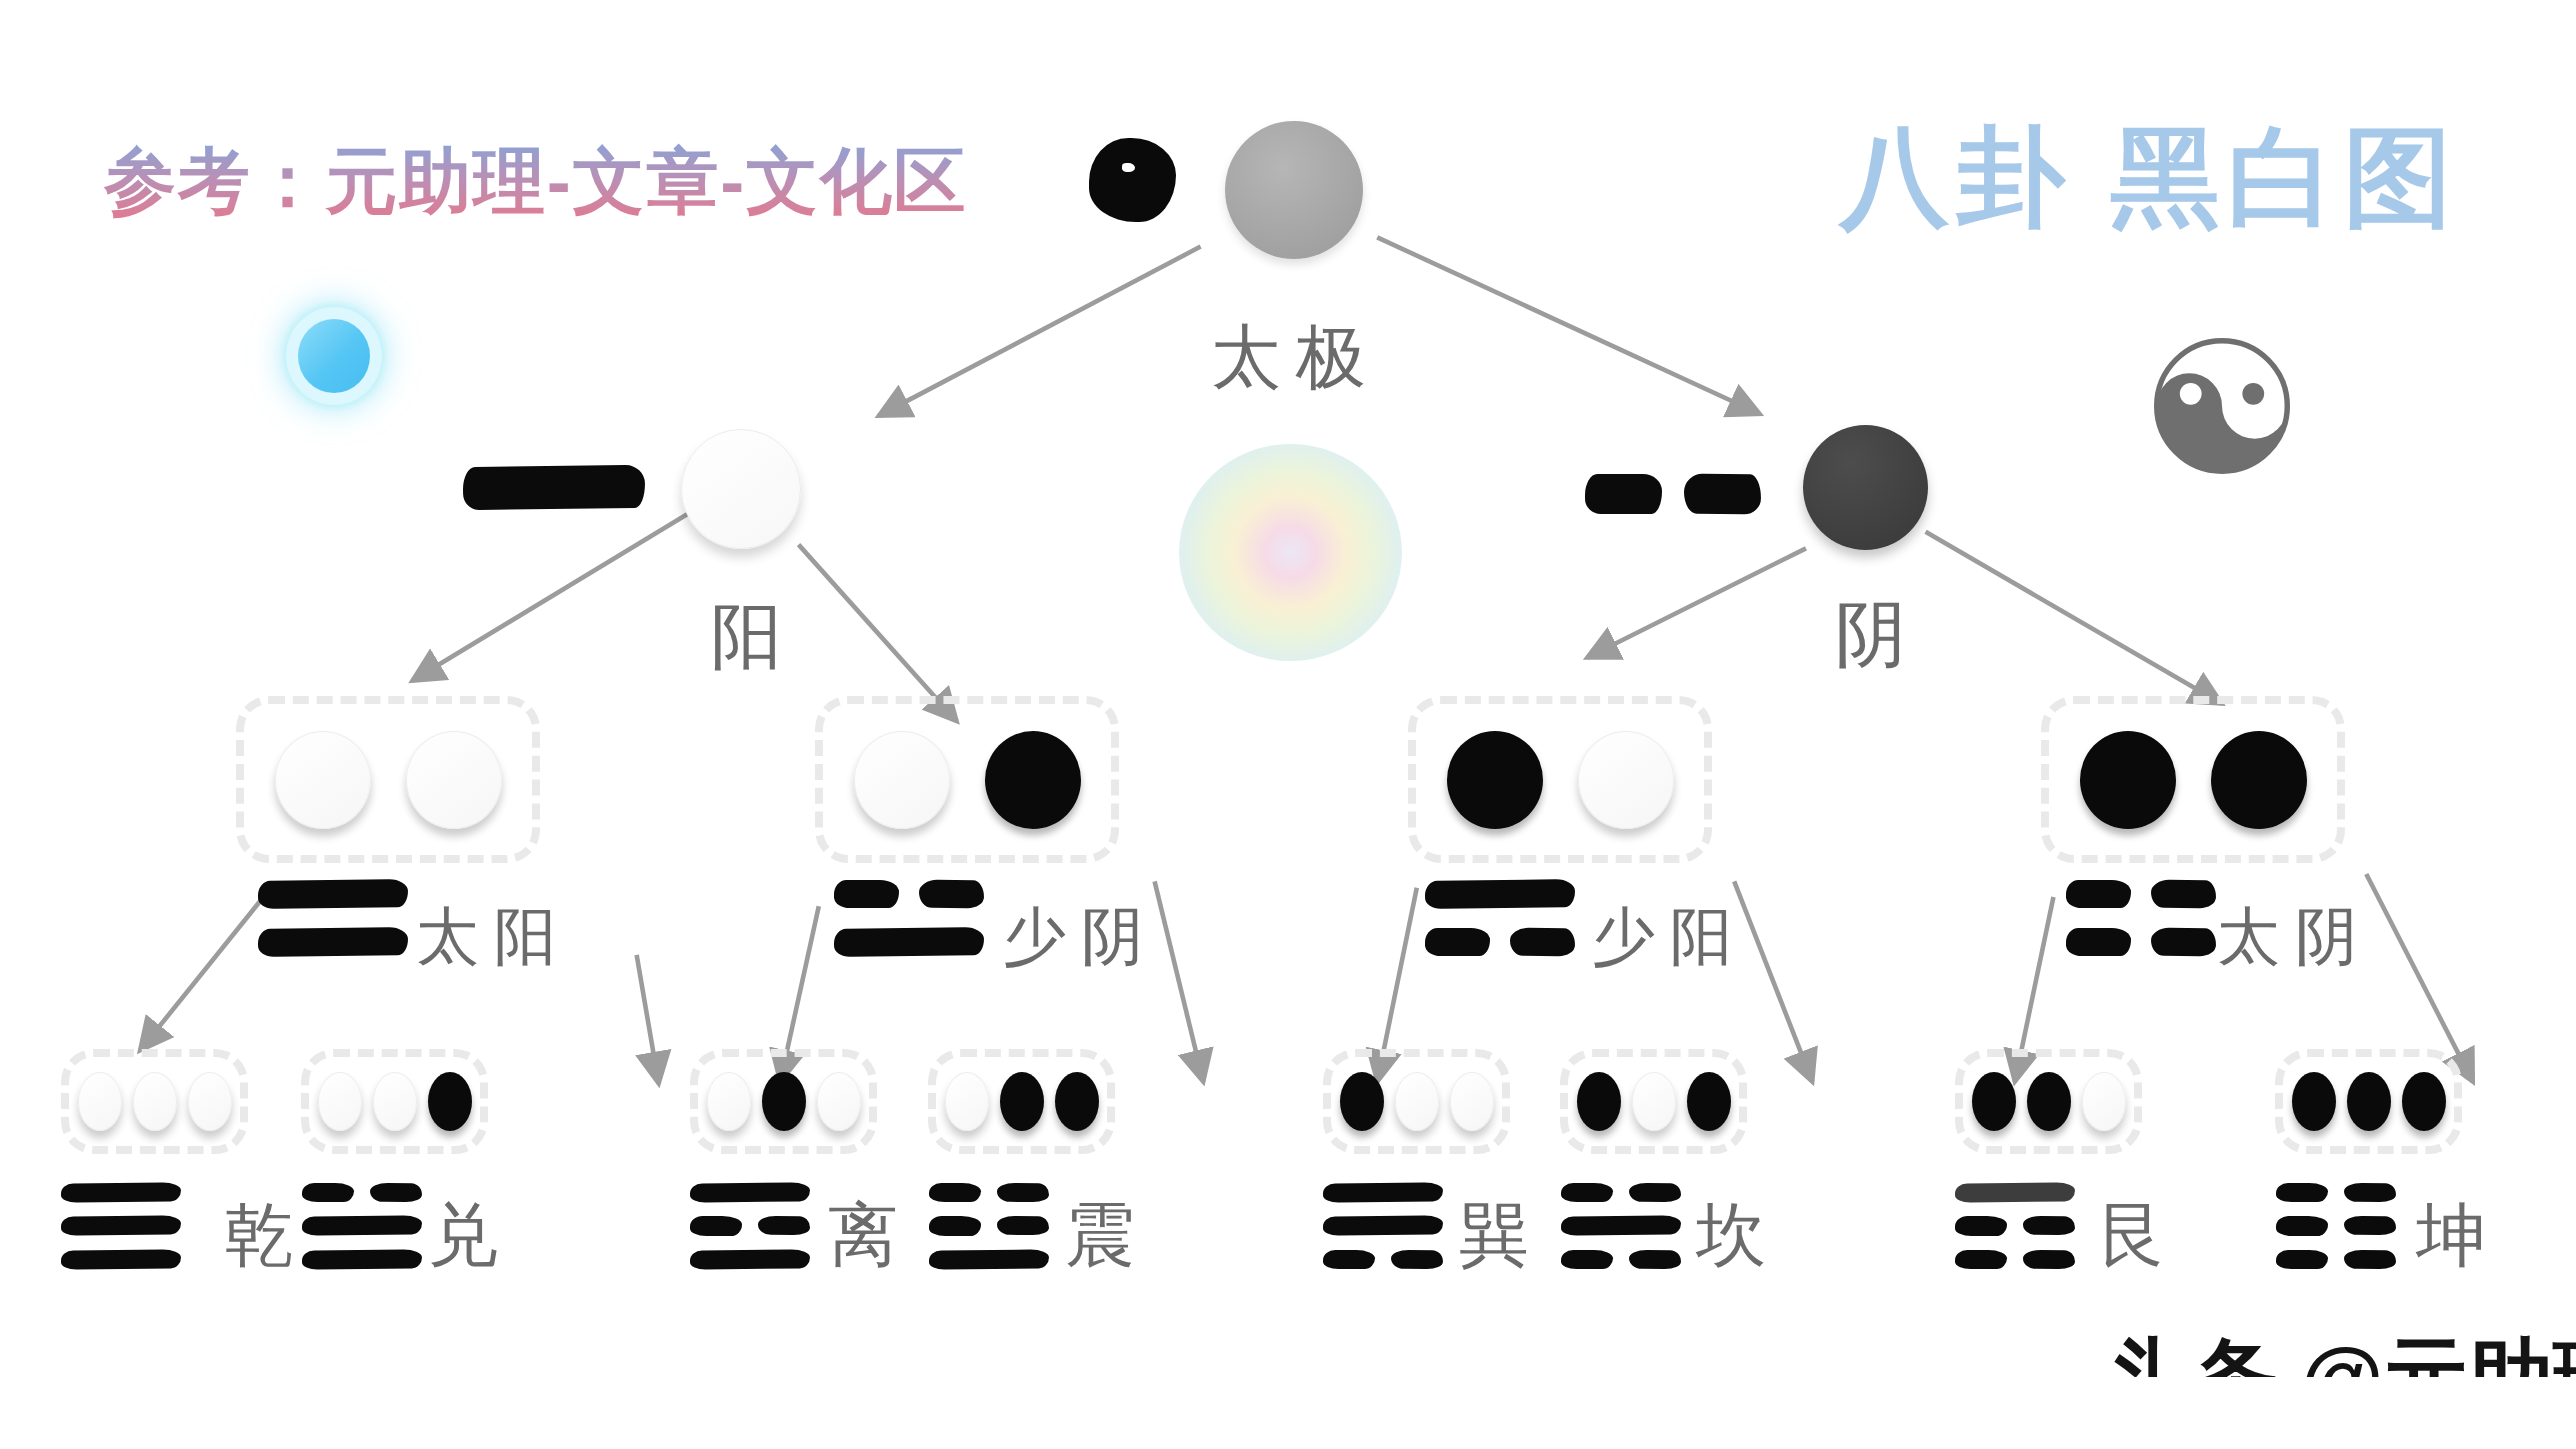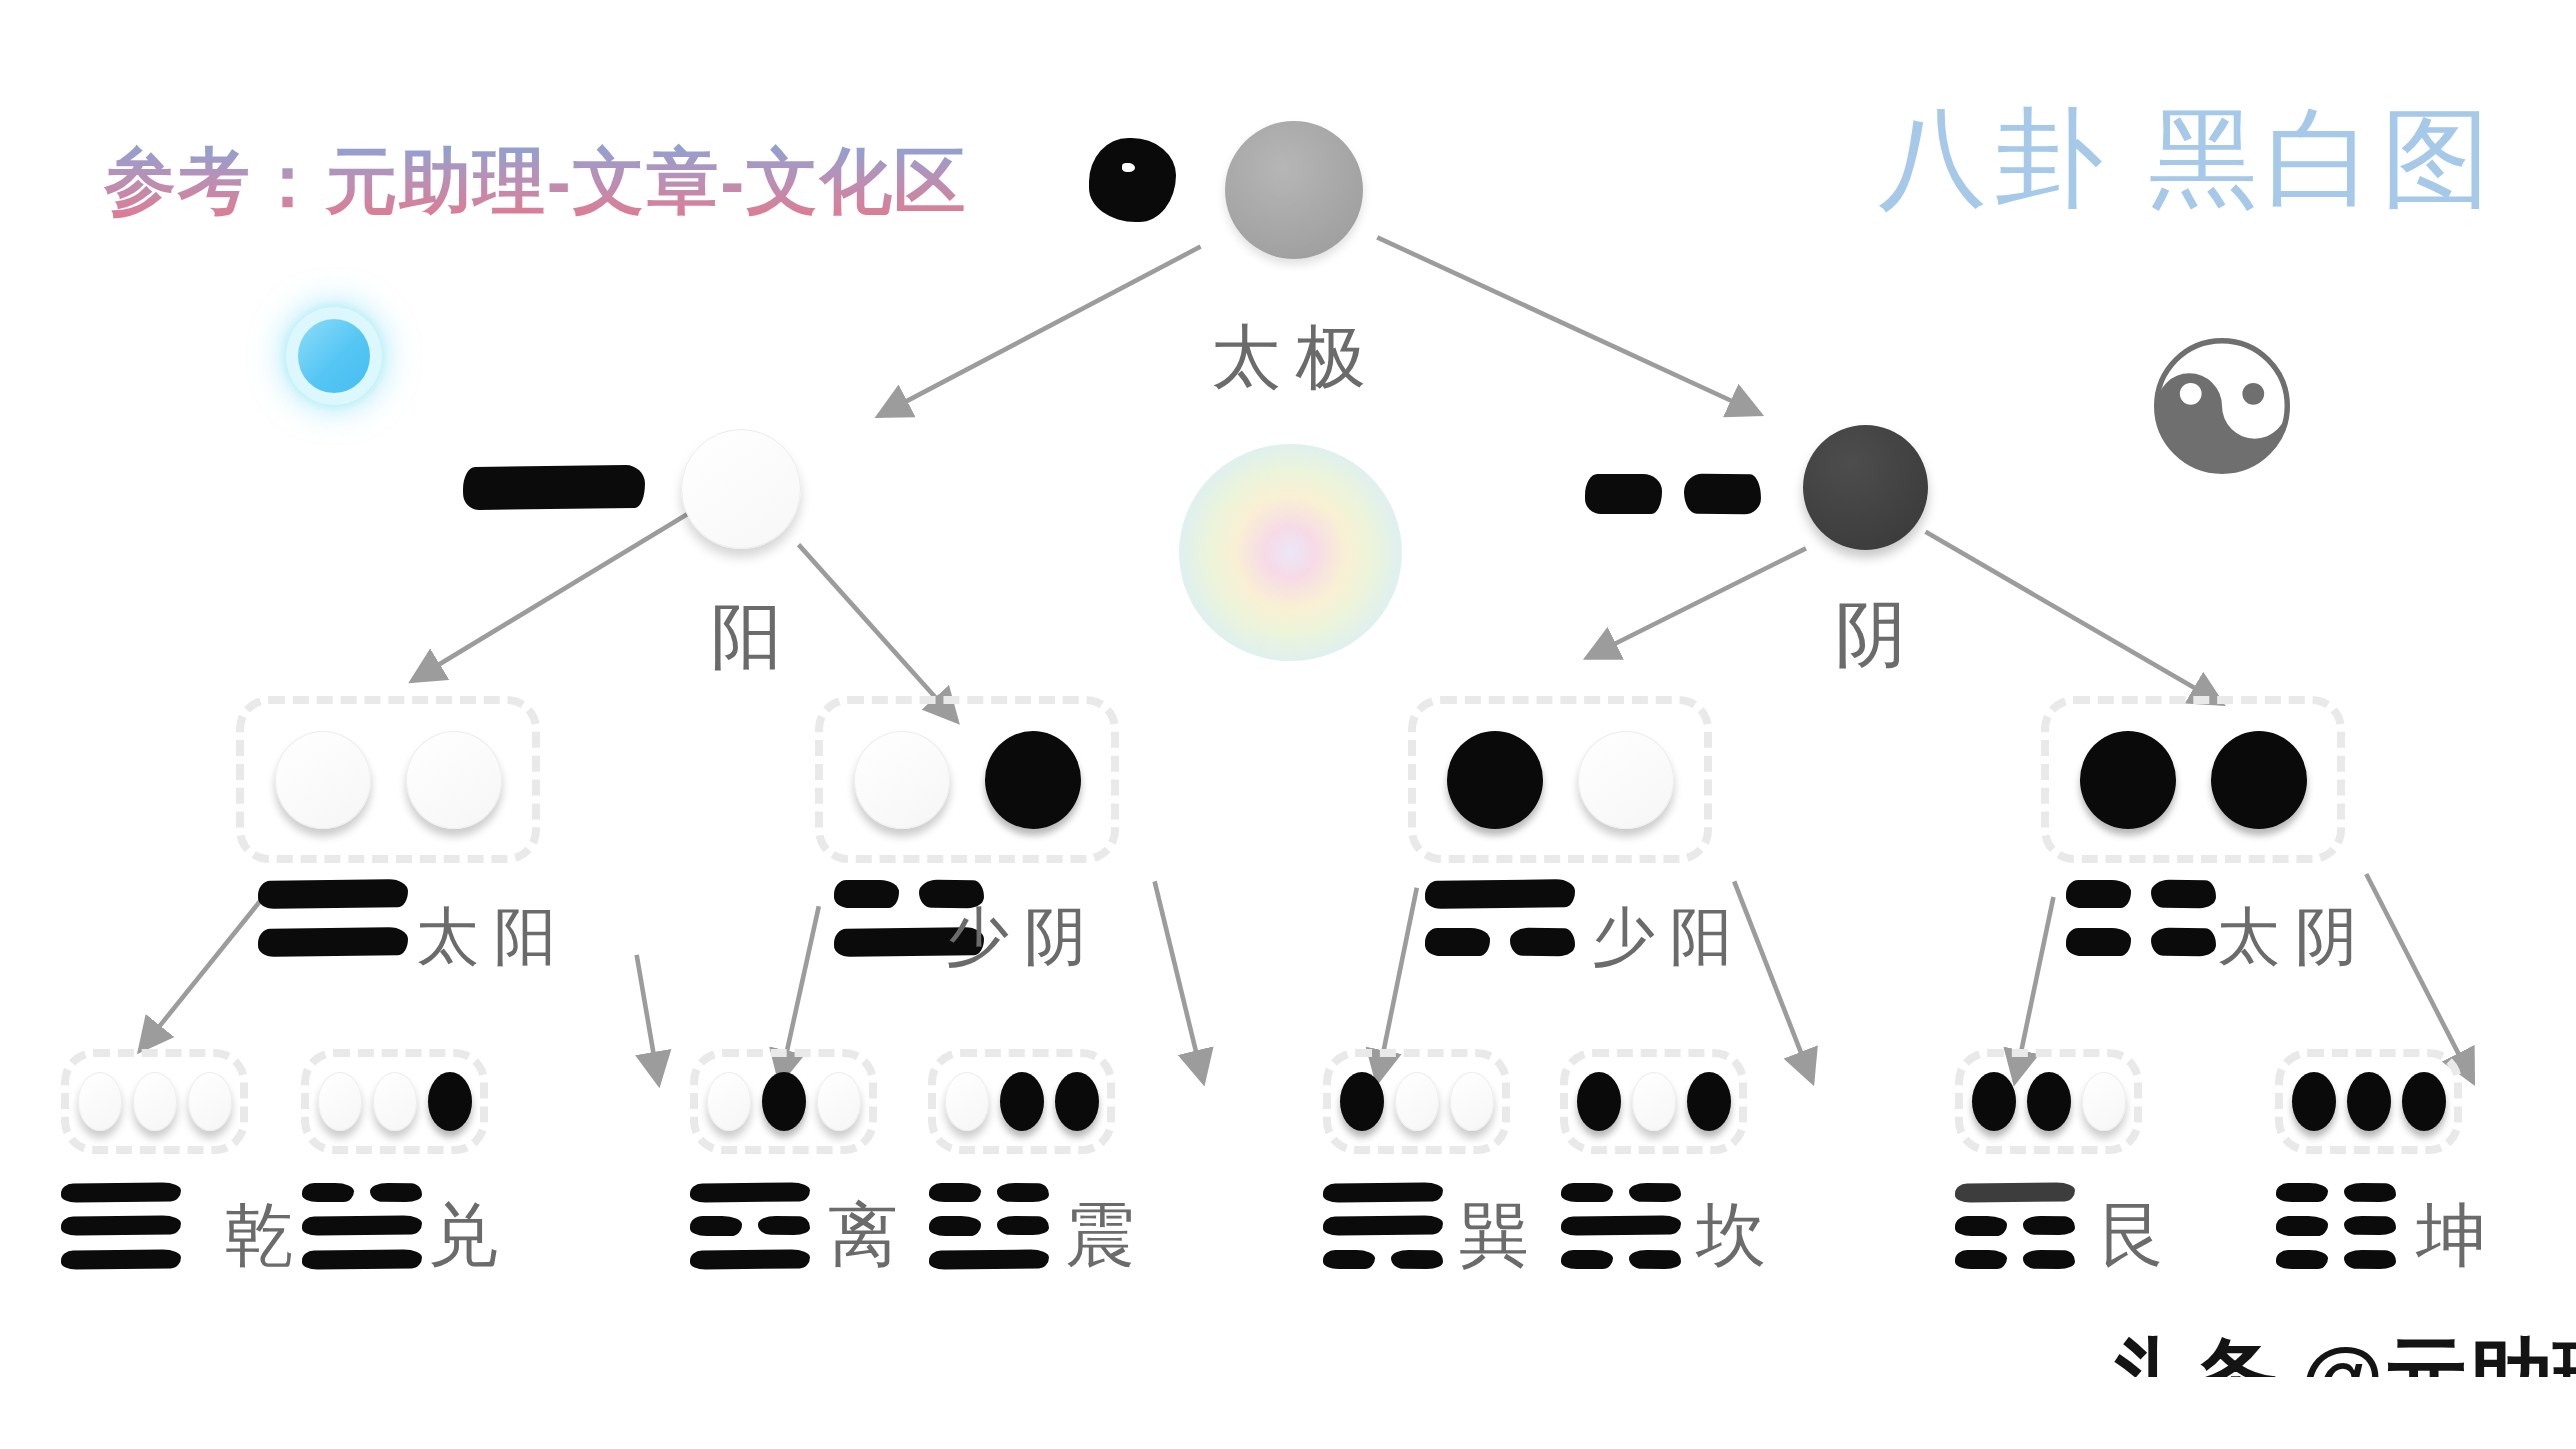--- a/index.html
+++ b/index.html
@@ -31,21 +31,21 @@
     border:0.9px solid #ececec;box-shadow:0 8.3px 11px rgba(0,0,0,.16);}
   .yin{left:1803px;top:425px;width:125px;height:125px;
     background:radial-gradient(circle at 38% 30%,#4d4d4d,#3d3d3d 75%);box-shadow:0 7.4px 11px rgba(0,0,0,.22);}
 
   
   .label{position:absolute;color:var(--label-gray);z-index:3;white-space:nowrap;}
   .taiji-label{left:1211px;top:311px;width:161px;font-size:70px;letter-spacing:14.7px;text-align:left;}
   .yang-label{left:696px;top:589px;width:101px;font-size:72px;text-align:center;}
   .yin-label{left:1820px;top:587px;width:101px;font-size:72px;text-align:center;}
   .dglabel{top:894px;font-size:63px;letter-spacing:14.7px;}
-  .dgl0{left:416px;} .dgl1{left:946px;} .dgl2{left:1592px;} .dgl3{left:2217px;}
+  .dgl0{left:416px;} .dgl1{left:1003px;} .dgl2{left:1592px;} .dgl3{left:2217px;}
   .tglabel{top:1189px;font-size:70px;}
   .tgl0{left:224px;} .tgl1{left:428px;} .tgl2{left:828px;} .tgl3{left:1065px;}
   .tgl4{left:1459px;} .tgl5{left:1696px;} .tgl6{left:2098px;} .tgl7{left:2416px;}
 
   
   .dbox{position:absolute;border:8.3px dashed #e9e9e9;border-radius:33px;z-index:2;
         display:flex;align-items:center;justify-content:center;}
   .l3box{top:696px;width:304px;height:167px;gap:35px;}
   .g0{left:236px;} .g1{left:815px;} .g2{left:1408px;} .g3{left:2041px;}
   .l4box{top:1049px;width:187px;height:105px;gap:11px;}
@@ -75,22 +75,22 @@
   .dg0{left:258px;} .dg1{left:834px;} .dg2{left:1425px;} .dg3{left:2066px;}
   .tg{top:1183px;width:120px;gap:14px;} .tg .bline{height:19.3px;} .tg .bline.broken{gap:16.6px;}
   .tg0{left:61px;}  .tg1{left:302px;} .tg2{left:690px;}  .tg3{left:929px;}
   .tg4{left:1323px;}.tg5{left:1561px;}.tg6{left:1955px;} .tg7{left:2276px;}
   .tg6 .bline:first-child .seg{background:#3d3d3d;} 
 
   
   .ref-note{position:absolute;left:104px;top:134px;font-size:72px;font-weight:bold;letter-spacing:1.8px;z-index:3;
     background:linear-gradient(180deg,var(--ref-gradient-top) 8%,#bb8fb4 48%,var(--ref-gradient-bottom) 92%);
     -webkit-background-clip:text;background-clip:text;-webkit-text-fill-color:transparent;color:transparent;}
-  .title{position:absolute;left:1840px;top:86px;font-size:109px;font-weight:normal;letter-spacing:7.4px;
-    color:var(--title-blue);z-index:3;white-space:nowrap;margin-left:38px;}
+  .title{position:absolute;left:1840px;top:105px;font-size:109px;font-weight:bold;letter-spacing:7.4px;
+    color:var(--title-blue);z-index:3;white-space:nowrap;}
   .note{position:absolute;left:42px;top:1330px;font-size:68px;font-weight:bold;letter-spacing:0.9px;
     color:var(--note-blue);z-index:3;white-space:nowrap;}
   .watermark{position:absolute;left:2107px;top:1321px;font-size:85px;font-weight:bold;color:#141414;
     z-index:5;white-space:nowrap;}
   .page-number{position:absolute;left:2478px;top:1363px;font-size:75px;color:var(--page-blue);z-index:4;margin-top:40px;}
 </style>
 </head>
 <body>
 
 <div class="stage">

